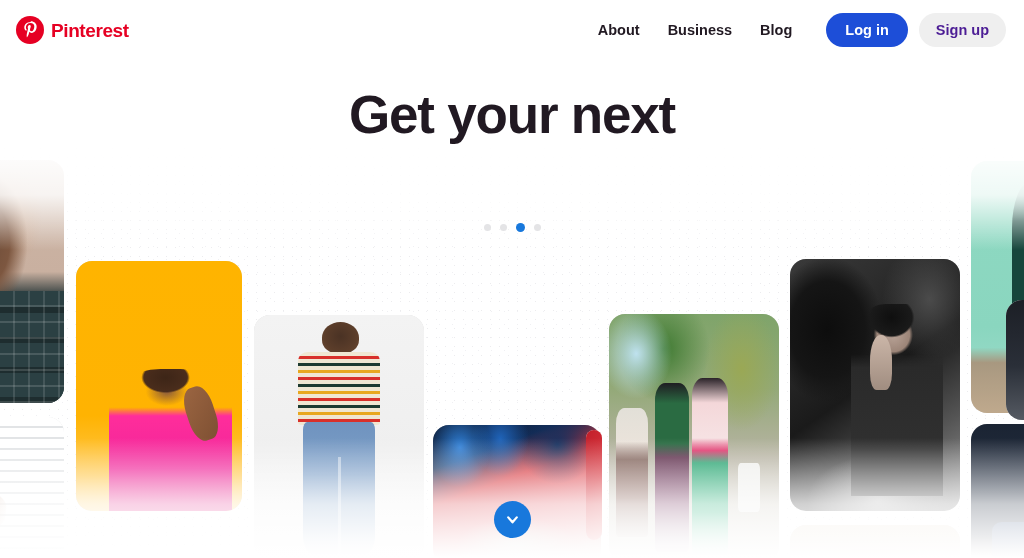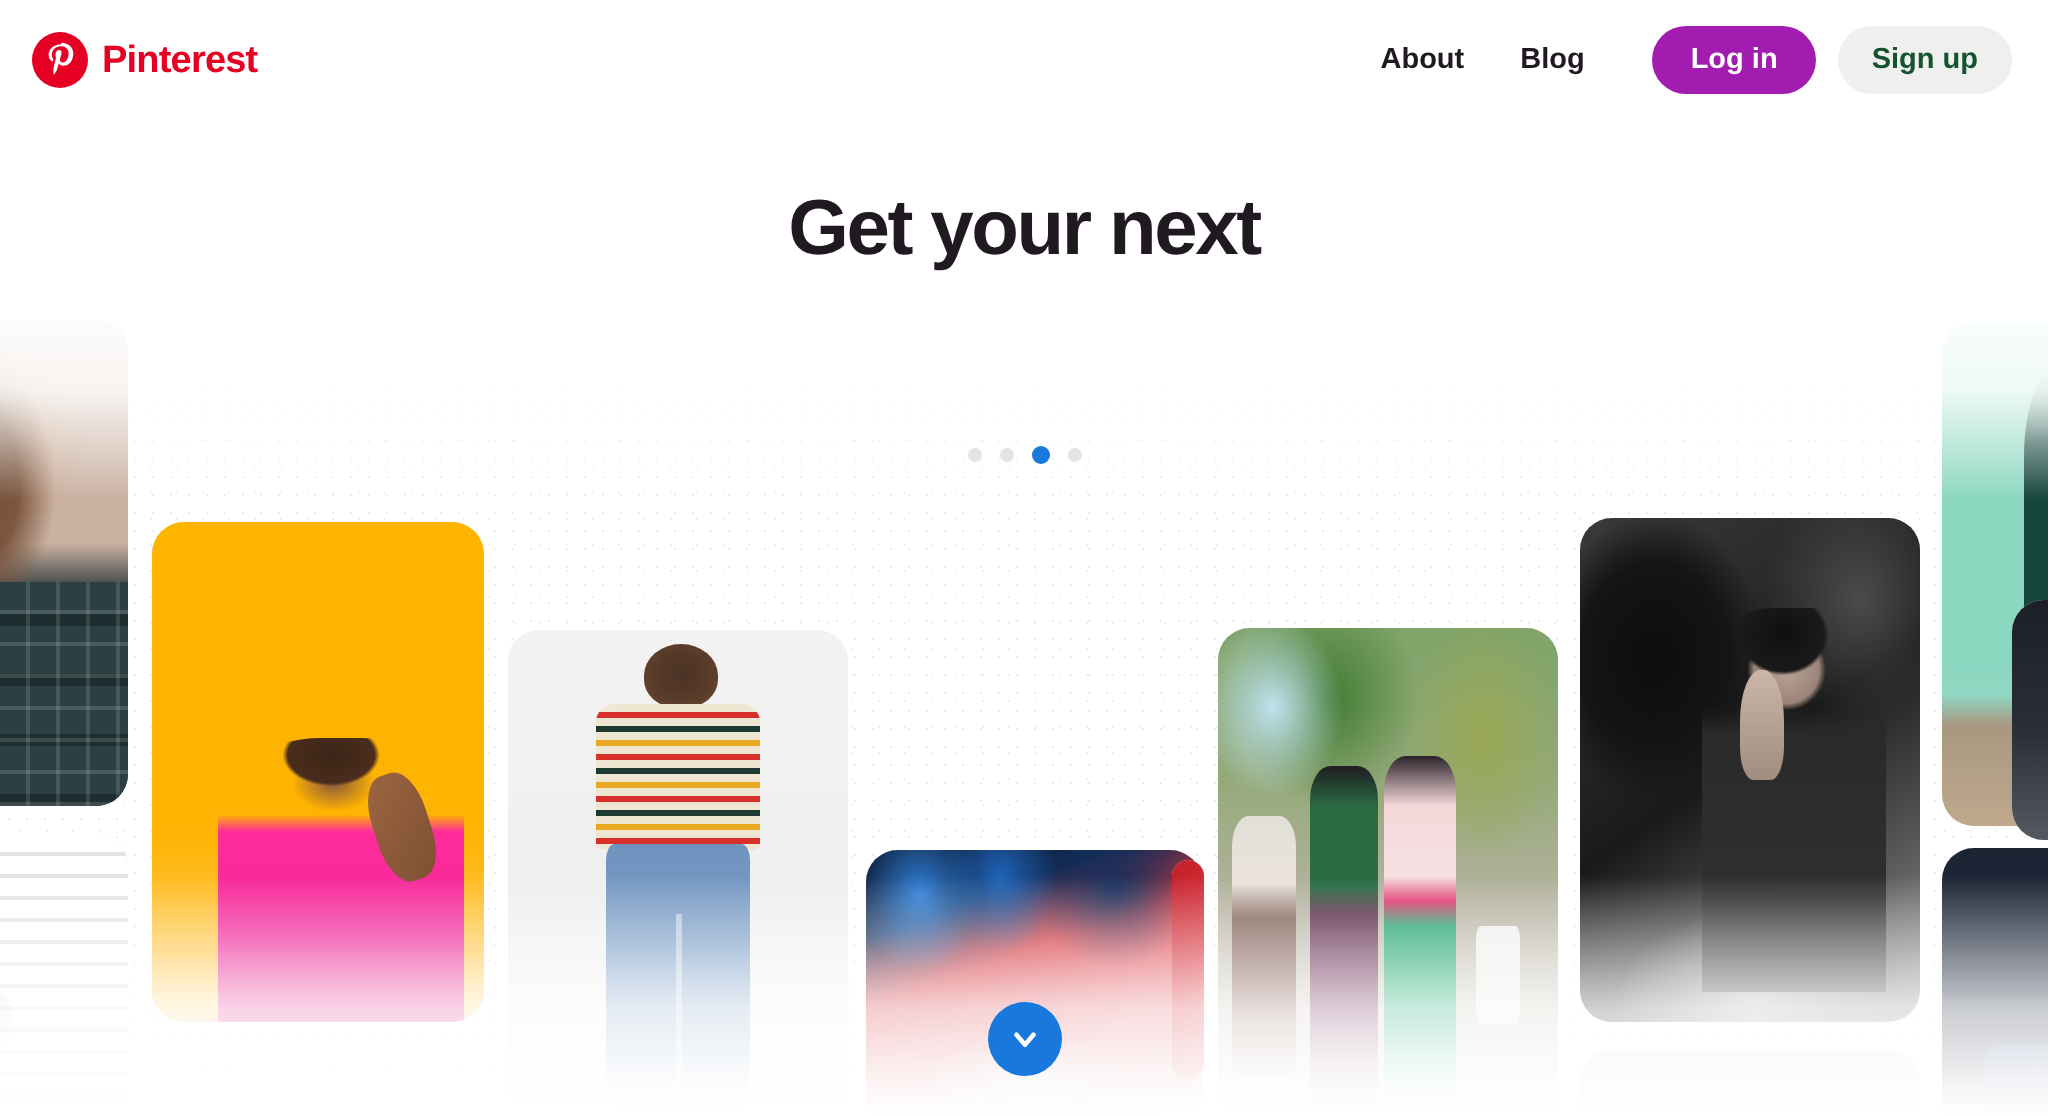--- a/index.html
+++ b/index.html
@@ -86,44 +86,44 @@
     border: none;
     border-radius: 24px;
     font-family: "Liberation Sans", sans-serif;
     font-size: 14.5px;
     font-weight: bold;
     cursor: pointer;
     line-height: 1;
     white-space: nowrap;
   }
   .btn-login {
-    background: #a21caf;
+    background: #1d4ed8;
     color: #ffffff;
     padding: 10px 19px;
     margin-left: 19px;
   }
   .btn-signup {
     background: #efefef;
-    color: #14532d;
+    color: #4c1d95;
     padding: 10px 17px;
     margin-left: 9px;
   }
 
   
   .hero {
     position: absolute;
     top: 88px;
     left: 0;
     width: 1024px;
     text-align: center;
     z-index: 30;
     pointer-events: none;
   }
   .hero-line {
-    font-size: 39px;
+    font-size: 53px;
     font-weight: bold;
     letter-spacing: -1.2px;
     line-height: 54px;
     display: block;
   }
   .hero-line-1 { color: #211922; }
   .hero-line-2 { color: #1878dc; }
 
   .dots {
     position: absolute;
@@ -495,20 +495,21 @@
     <a class="brand" href="#">
       <svg class="brand-mark" viewBox="0 0 24 24">
         <circle cx="12" cy="12" r="12" fill="#e60023"></circle>
         <path d="M12.6 5.2c-3.6 0-5.5 2.4-5.5 4.6 0 1.1.6 2.4 1.6 2.8.15.06.23.03.27-.11l.18-.72c.03-.12 0-.17-.08-.27-.36-.42-.58-1-.58-1.68 0-1.95 1.5-3.74 3.9-3.74 2.13 0 3.3 1.26 3.3 2.95 0 2.22-1 4.09-2.48 4.09-.82 0-1.43-.67-1.23-1.5.23-.99.68-2.05.68-2.76 0-.64-.35-1.17-1.07-1.17-.85 0-1.53.87-1.53 2.03 0 .74.25 1.24.25 1.24l-1.02 4.27c-.3 1.26-.04 2.8-.02 2.96.01.09.13.11.18.05.08-.1 1.09-1.34 1.43-2.58.1-.35.56-2.16.56-2.16.28.52 1.09.98 1.95.98 2.57 0 4.31-2.31 4.31-5.4 0-2.34-2-4.52-5.04-4.52z" fill="#ffffff"></path>
       </svg>
       <span class="brand-name">Pinterest</span>
     </a>
 
     <nav class="nav">
       <a class="nav-link" href="#">About</a>
+      <a class="nav-link" href="#">Business</a>
       <a class="nav-link" href="#">Blog</a>
       <button class="btn btn-login">Log in</button>
       <button class="btn btn-signup">Sign up</button>
     </nav>
   </div>
 
   <div class="hero">
     <span class="hero-line hero-line-1">Get your next</span>
   </div>
 

